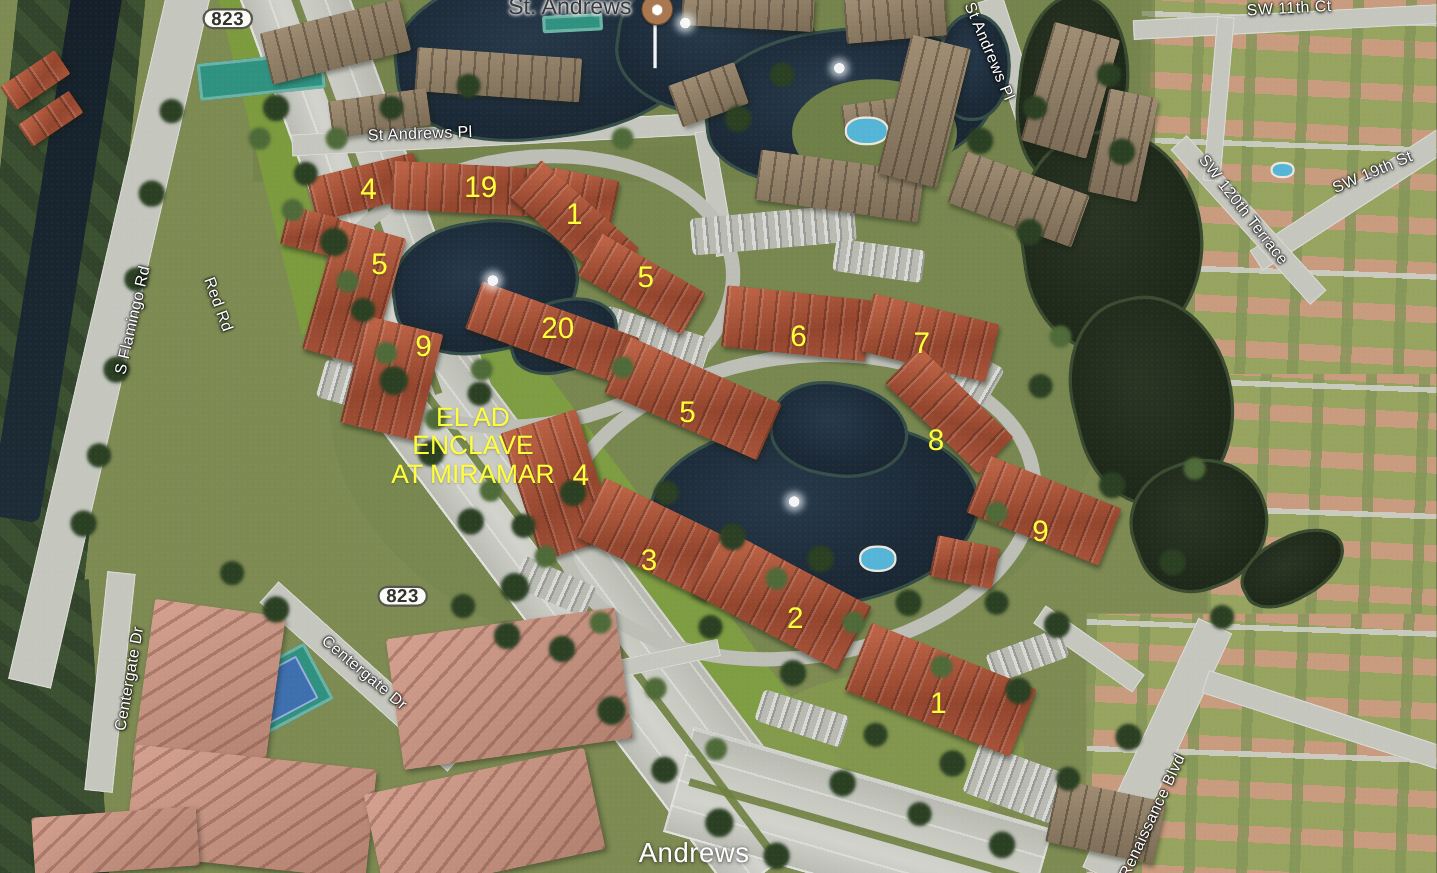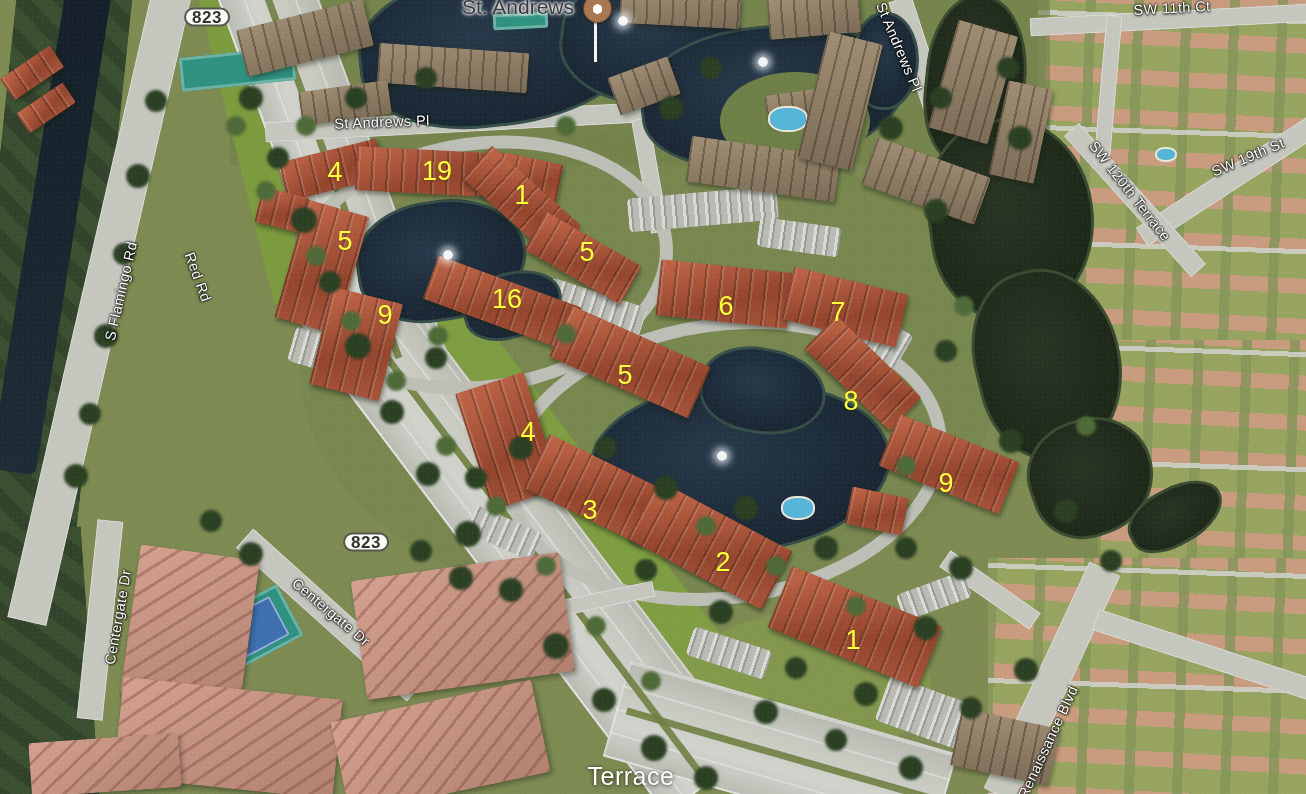--- a/index.html
+++ b/index.html
@@ -180,32 +180,37 @@
   <div class="lbl" style="left:1130px;top:191px;--r:52deg">SW 120th Terrace</div>
   <div class="lbl" style="left:1248px;top:157px;--r:-23deg">SW 19th St</div>
 
   <div class="shield" style="left:207px;top:17px">823</div>
   <div class="shield" style="left:366px;top:542px">823</div>
 
   <div class="poi" style="left:518px;top:7px">St. Andrews</div>
   <div class="stem"></div>
   <div class="mk"></div>
 
+  <div class="ovl" style="left:430px;top:406px">
+    <span>EL AD</span>
+    <span>ENCLAVE</span>
+    <span>AT MIRAMAR</span>
+  </div>
   <div class="bnum" style="left:853px;top:640px">1</div>
   <div class="bnum" style="left:723px;top:562px">2</div>
   <div class="bnum" style="left:590px;top:510px">3</div>
   <div class="bnum" style="left:528px;top:432px">4</div>
   <div class="bnum" style="left:625px;top:375px">5</div>
   <div class="bnum" style="left:726px;top:306px">6</div>
   <div class="bnum" style="left:838px;top:312px">7</div>
   <div class="bnum" style="left:851px;top:401px">8</div>
   <div class="bnum" style="left:946px;top:483px">9</div>
   <div class="bnum" style="left:385px;top:315px">9</div>
   <div class="bnum" style="left:345px;top:241px">5</div>
   <div class="bnum" style="left:335px;top:172px">4</div>
   <div class="bnum" style="left:437px;top:171px">19</div>
   <div class="bnum" style="left:522px;top:195px">1</div>
   <div class="bnum" style="left:587px;top:252px">5</div>
-  <div class="bnum" style="left:507px;top:299px">16</div>
-
-  <div class="glogo" style="left:631px;top:776px">Terrace</div>
+  <div class="bnum" style="left:507px;top:299px">20</div>
+
+  <div class="glogo" style="left:631px;top:776px">Andrews</div>
 
 </div>
 
 </body></html>

